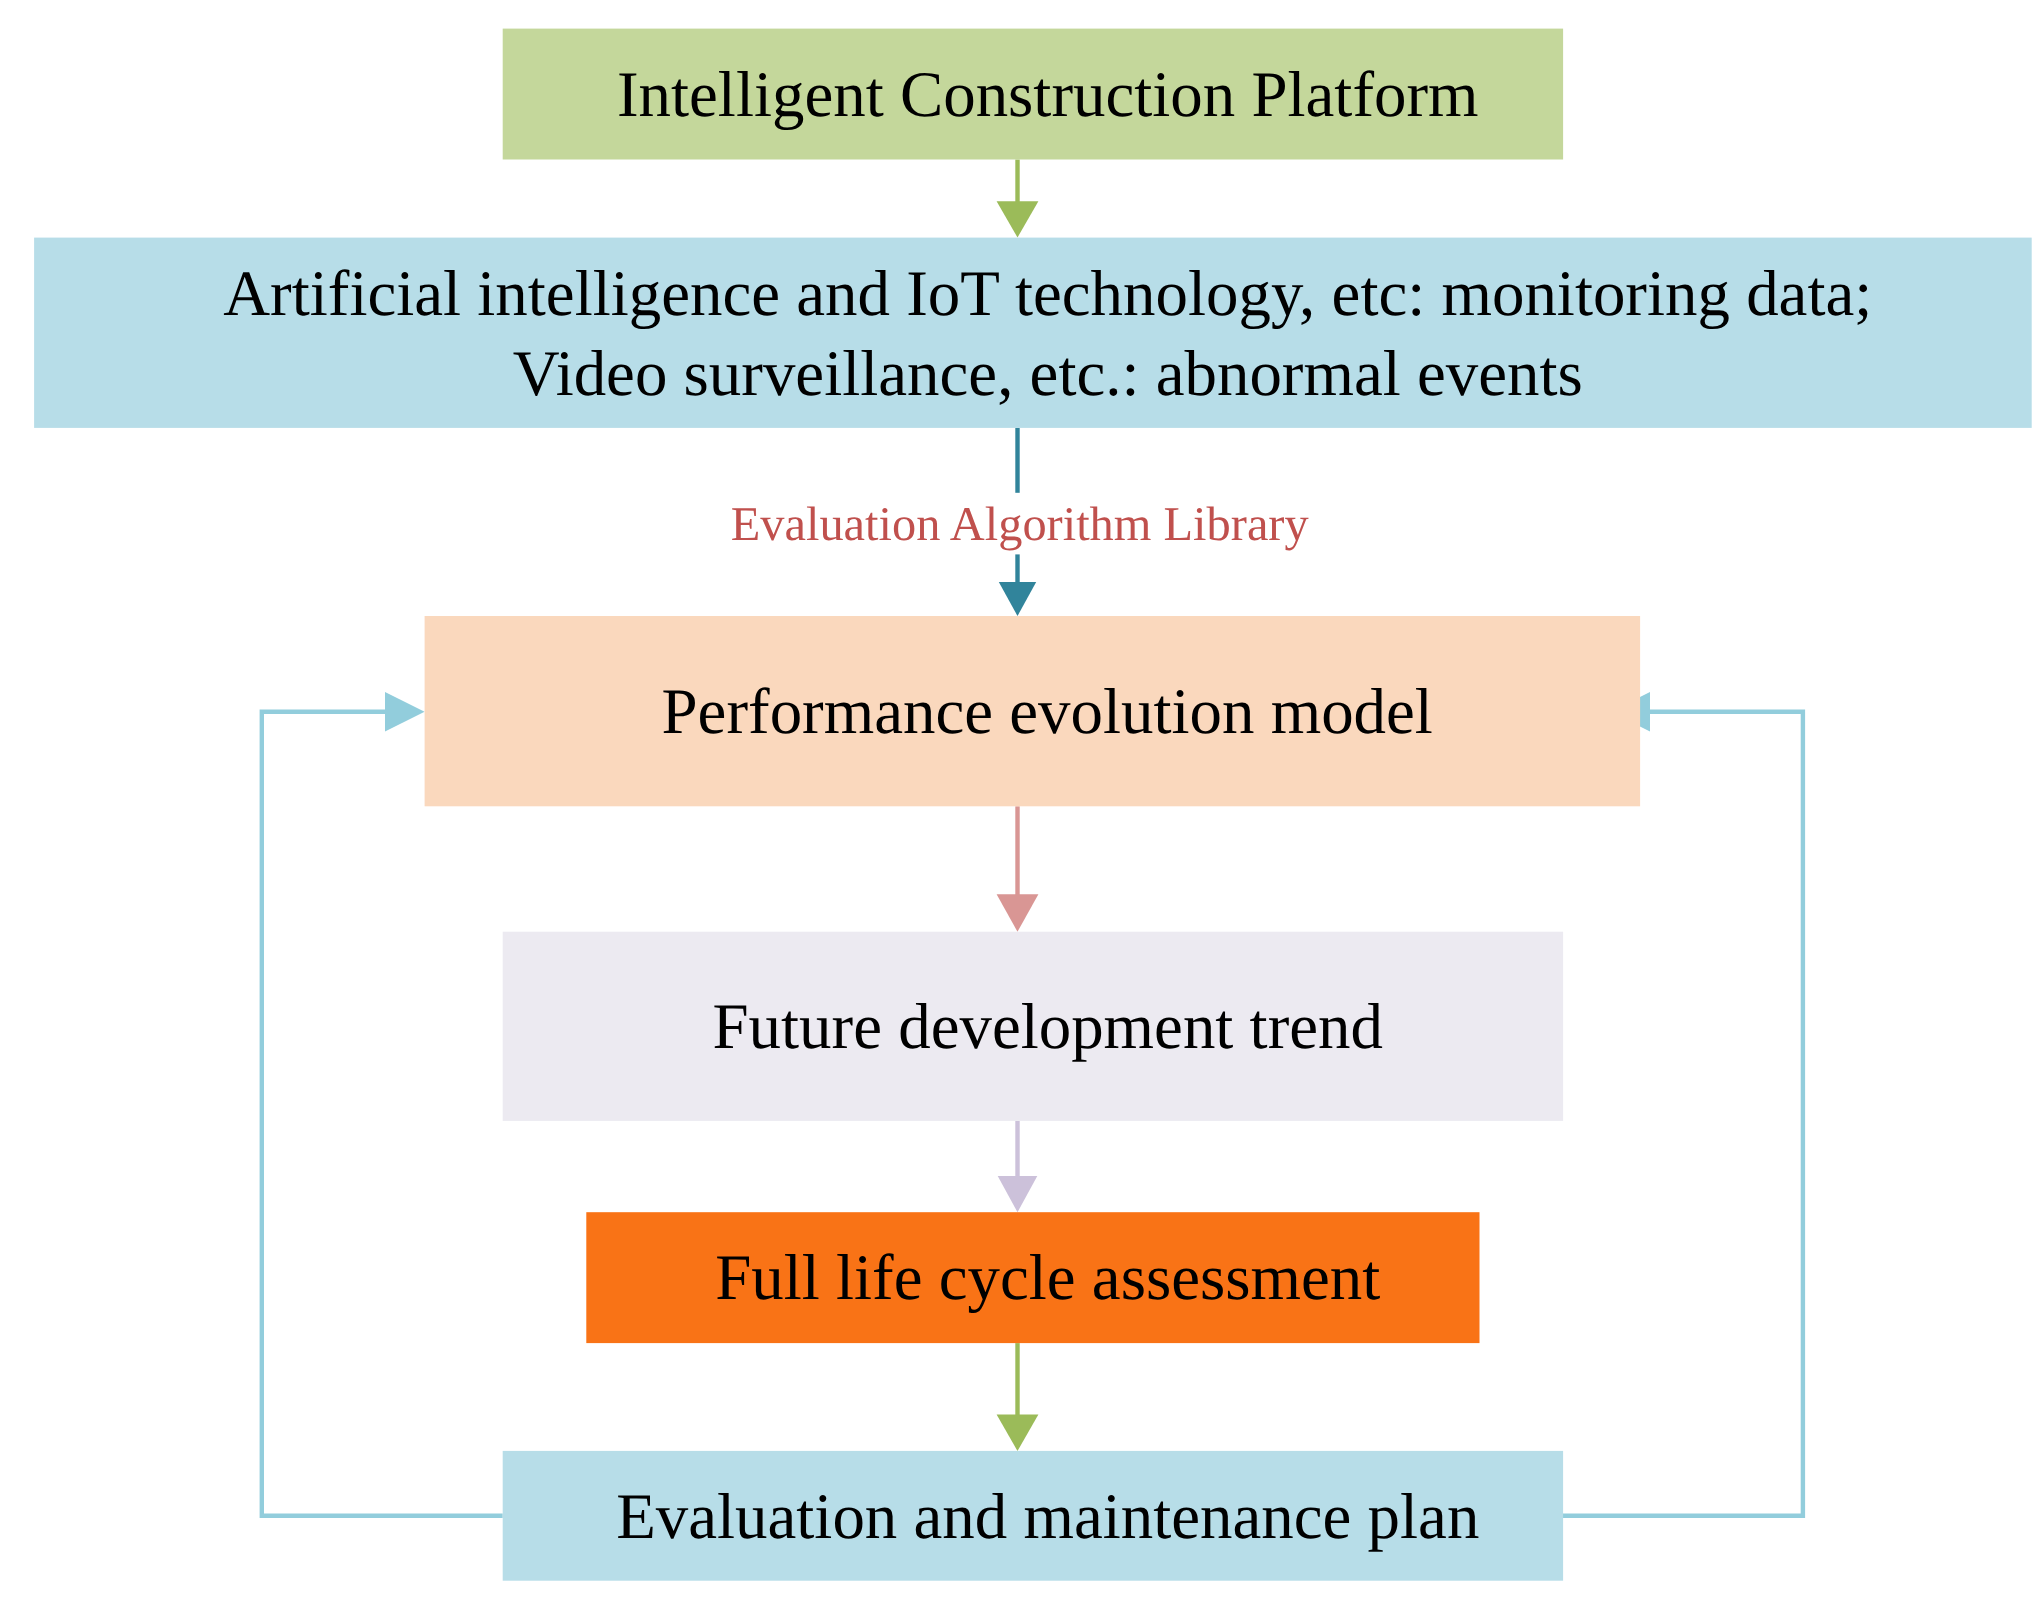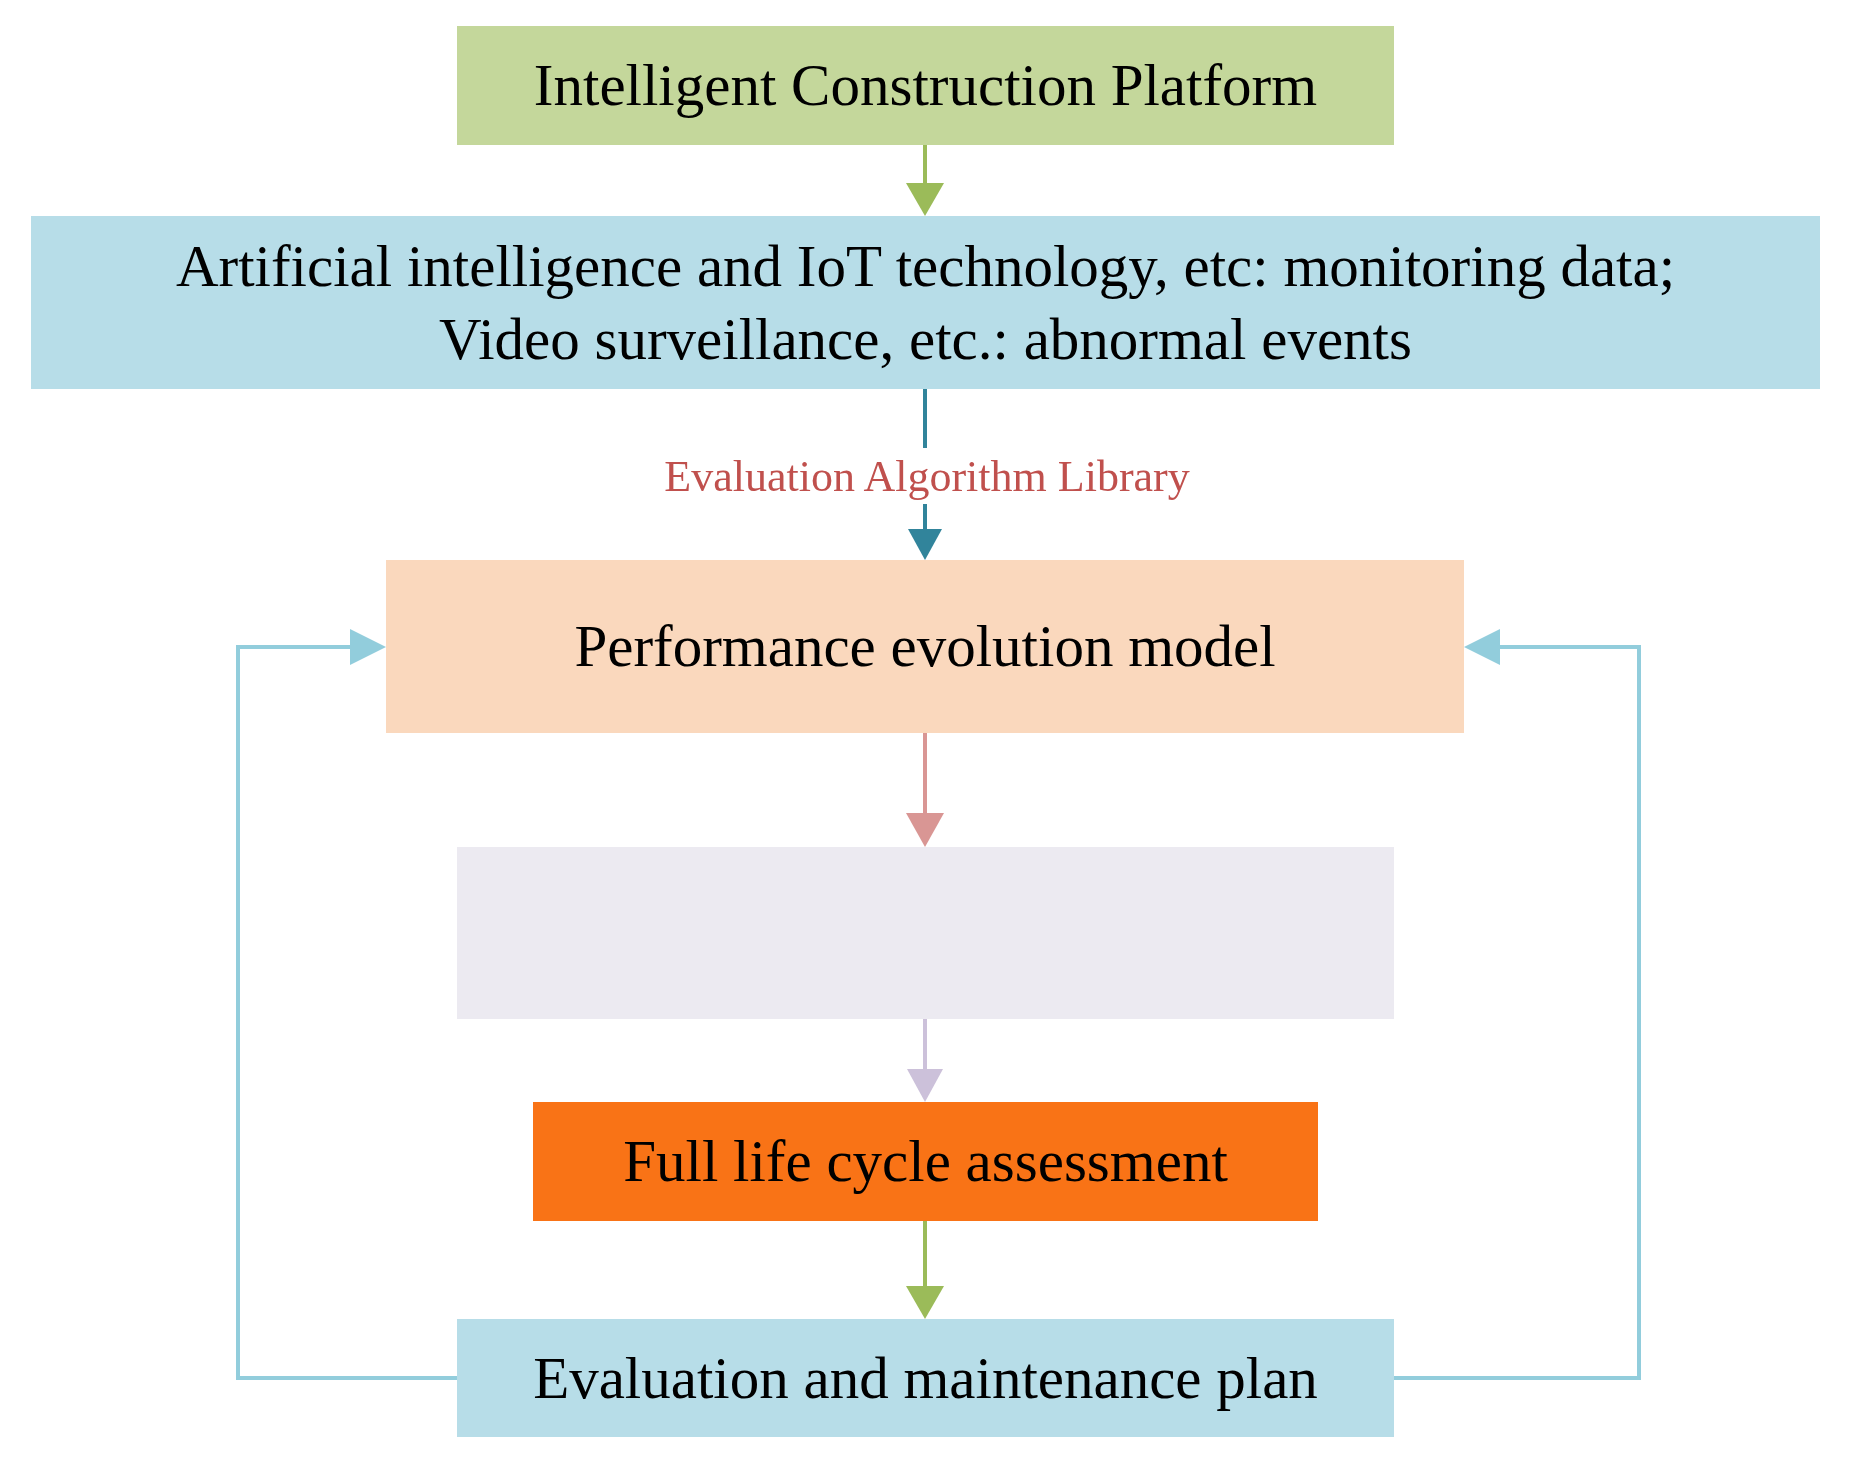--- a/index.html
+++ b/index.html
@@ -1,20 +1,20 @@
 <!DOCTYPE html>
 <html><head>
 <meta charset="utf-8">
 <style>
   html, body { margin: 0; padding: 0; background: #ffffff; }
   body { width: 1855px; height: 1470px; position: relative; overflow: hidden;
          font-family: "Liberation Serif", "DejaVu Serif", serif; color: #000; }
   .box { position: absolute; display: flex; flex-direction: column;
          align-items: center; justify-content: center; text-align: center;
-         font-size: 59px; line-height: 73px; white-space: nowrap; }
+         font-size: 59px; line-height: 73px; white-space: nowrap; padding-left: 27px; }
   .box span { display: block; }
   #connectors { position: absolute; left: 0; top: 0; width: 1855px; height: 1470px; }
   .edge-label { position: absolute; font-size: 44px; line-height: 50px; white-space: nowrap;
                 text-align: center; background: #ffffff; padding: 0 2px; }
 </style>
 </head>
 <body>
 
 <svg id="connectors" viewBox="0 0 1855 1470" xmlns="http://www.w3.org/2000/svg">
 
@@ -63,20 +63,21 @@
   <span>Video surveillance, etc.: abnormal events</span>
 </div>
 
 <div class="edge-label" style="left:620px; top:452px; width:610px; color:#C0504D;">Evaluation Algorithm Library</div>
 
 <div class="box" style="left:386px; top:560px; width:1078px; height:173px; background:#FAD8BD;">
   <span>Performance evolution model</span>
 </div>
 
 <div class="box" style="left:457px; top:847px; width:937px; height:172px; background:#ECEAF1;">
+  <span>Future development trend</span>
 </div>
 
 <div class="box" style="left:533px; top:1102px; width:785px; height:119px; background:#f97316;">
   <span>Full life cycle assessment</span>
 </div>
 
 <div class="box" style="left:457px; top:1319px; width:937px; height:118px; background:#B7DDE8;">
   <span>Evaluation and maintenance plan</span>
 </div>
 

